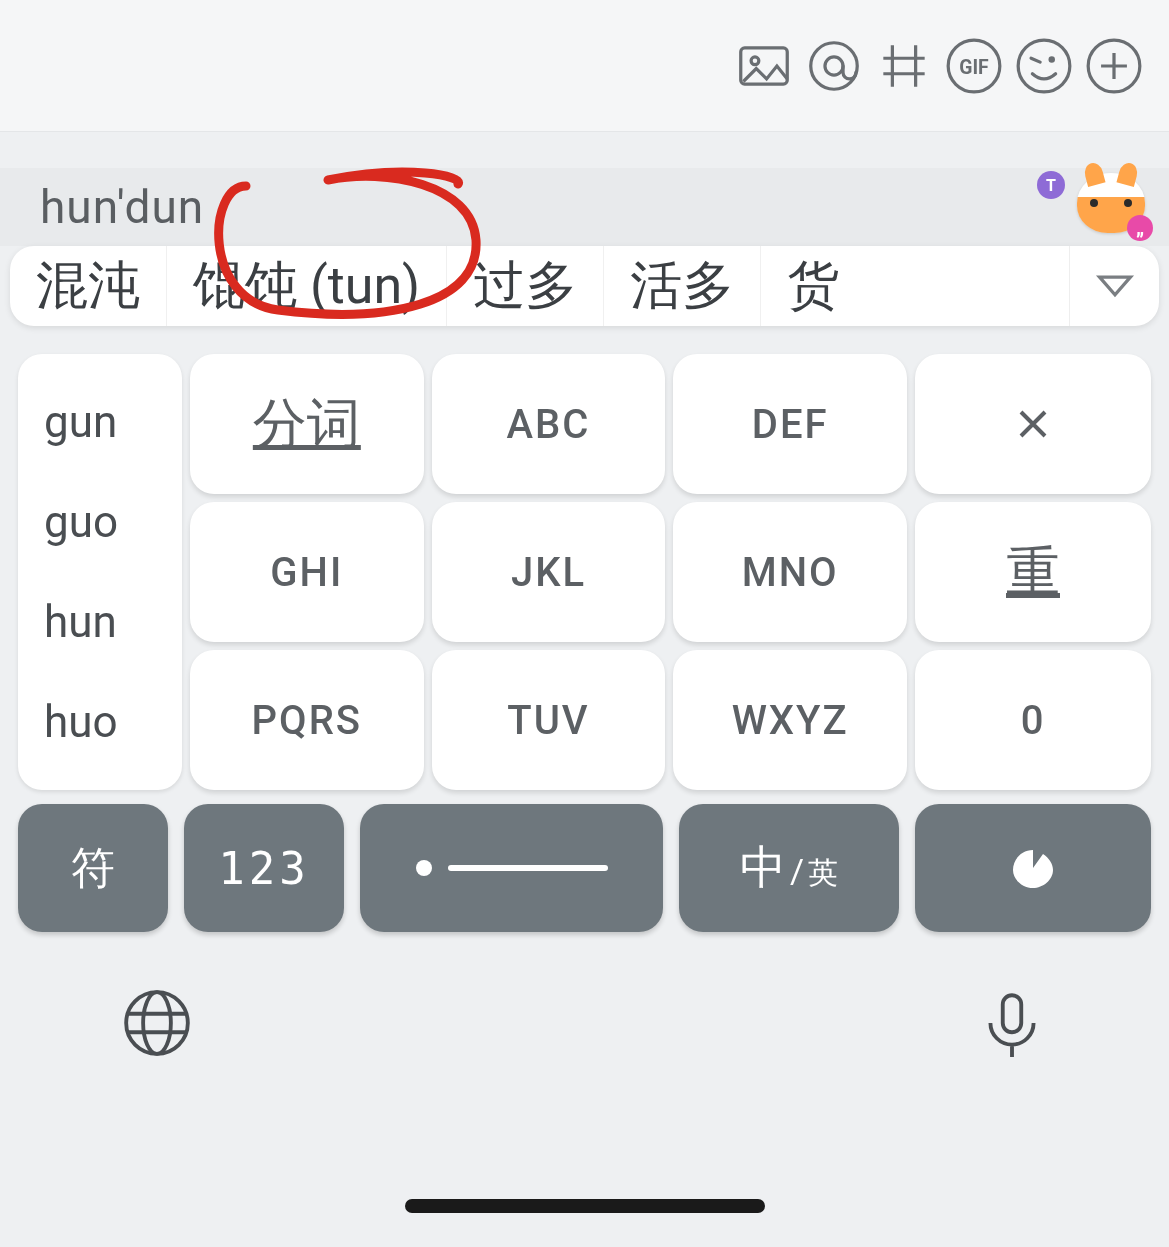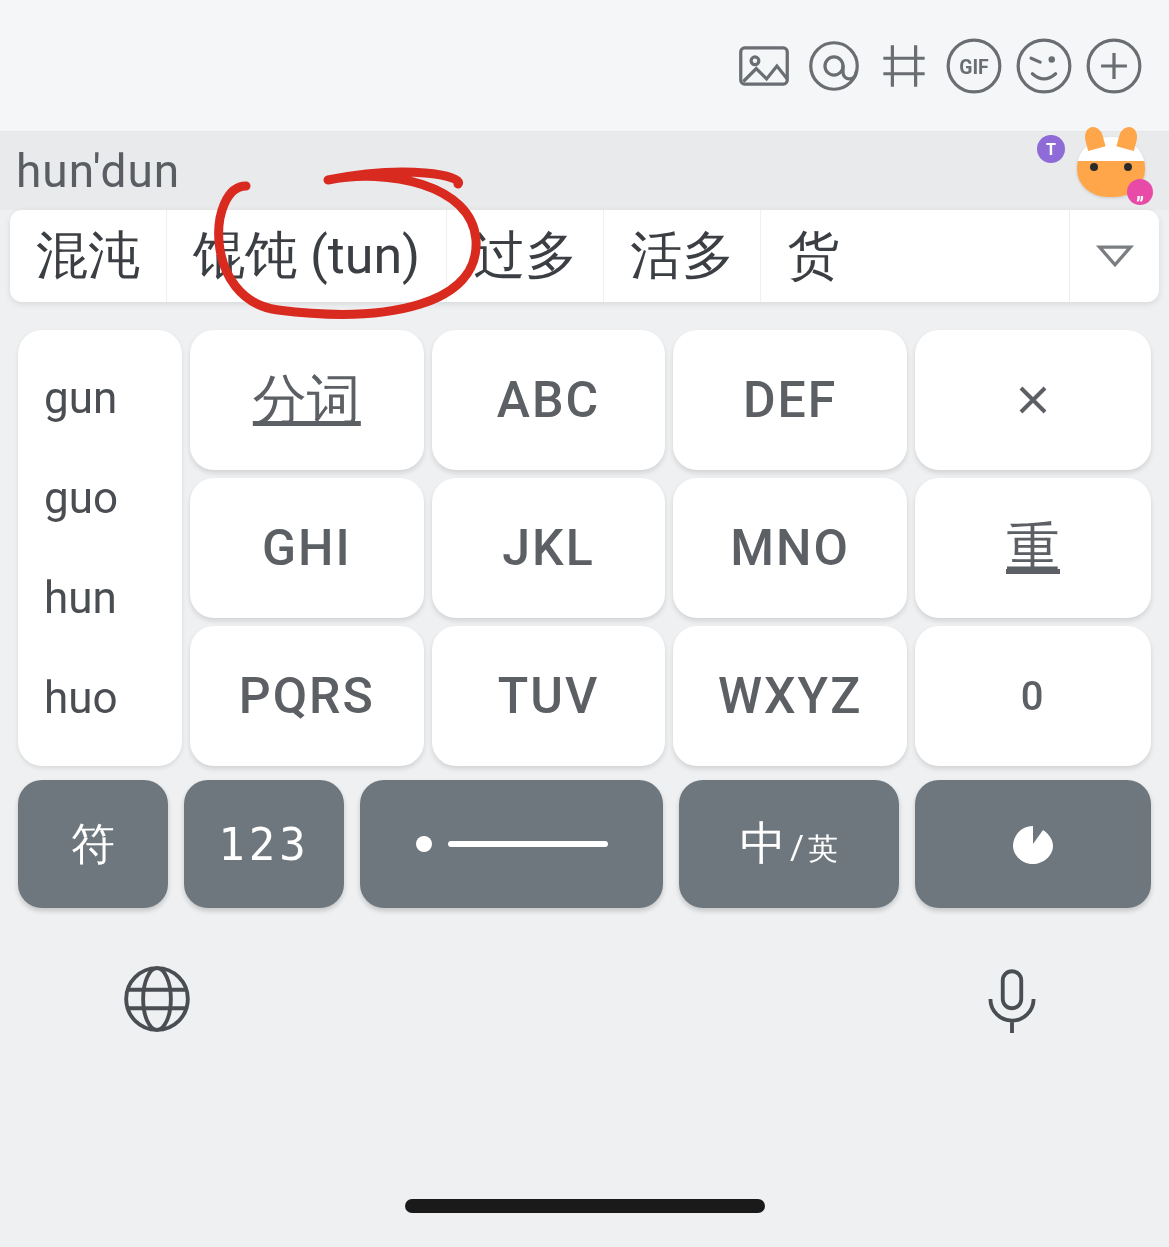--- a/index.html
+++ b/index.html
@@ -2,43 +2,43 @@
 <html><head>
 <meta charset="utf-8">
 <style>
   *{box-sizing:border-box;margin:0;padding:0;font-family:-apple-system,BlinkMacSystemFont,"Segoe UI",Roboto,sans-serif;}
   html,body{width:1169px;height:1247px;background:#eef0f2;overflow:hidden;}
   
   .toolbar{height:132px;background:#f5f6f7;display:flex;align-items:center;justify-content:flex-end;padding:0 20px;border-bottom:1px solid #e4e6e8;}
   .toolbar .ticon{width:70px;height:70px;display:flex;align-items:center;justify-content:center;color:#6a6e72;}
   .toolbar svg{width:62px;height:62px;stroke:#6a6e72;stroke-width:2.5;fill:none;}
   
-  .pinyin-row{height:78px;display:flex;align-items:center;justify-content:space-between;padding:0 24px 0 16px;background:#e8eaec;}
+  .pinyin-row{height:78px;display:flex;align-items:center;justify-content:space-between;padding:0 24px 0 40px;background:#e8eaec;margin-top:36px;}
   .pinyin-text{font-size:46px;color:#5a5e62;letter-spacing:1px;}
   .mascot{position:relative;width:90px;height:60px;}
   .fox{width:68px;height:60px;background:linear-gradient(180deg,#fff 0%,#fff 40%,#ffa54a 40%,#ffa54a 100%);border-radius:50% 50% 45% 45%;position:absolute;right:0;top:-4px;box-shadow:0 1px 3px rgba(0,0,0,.15);}
   .fox::before,.fox::after{content:"";position:absolute;top:-10px;width:18px;height:22px;background:#ffa54a;border-radius:50% 50% 0 0;}
   .fox::before{left:8px;transform:rotate(-15deg);}
   .fox::after{right:8px;transform:rotate(15deg);}
   .fox .eyes{position:absolute;top:26px;left:0;right:0;display:flex;justify-content:space-around;}
   .fox .eyes span{width:8px;height:8px;border-radius:50%;background:#2b2b2b;}
   .bubble{position:absolute;border-radius:50%;color:#fff;font-weight:700;display:flex;align-items:center;justify-content:center;font-size:16px;}
   .bubble.t{width:28px;height:28px;background:#8e6bd6;left:-18px;top:-6px;}
   .bubble.q{width:26px;height:26px;background:#e84aa8;right:-8px;bottom:-4px;font-size:20px;}
   
-  .cand-bar{display:flex;align-items:stretch;height:92px;margin:0 10px;background:#fff;border-radius:12px;box-shadow:0 2px 6px rgba(0,0,0,.10);overflow:hidden;}
+  .cand-bar{display:flex;align-items:stretch;height:80px;margin:0 10px;background:#fff;border-radius:24px;box-shadow:0 2px 6px rgba(0,0,0,.10);overflow:hidden;}
   .cand{flex:0 0 auto;padding:0 26px;display:flex;align-items:center;font-size:52px;color:#3b3f43;white-space:nowrap;}
   .cand.sep{border-left:1px solid #f0f0f0;}
   .expand{margin-left:auto;width:90px;display:flex;align-items:center;justify-content:center;border-left:1px solid #eee;}
   .expand svg{width:44px;height:44px;stroke:#7a7e82;stroke-width:3;fill:none;}
   
   .keypad{padding:28px 18px 14px;display:grid;grid-template-columns:164px 1fr 1fr 1fr 236px;grid-template-rows:repeat(3,140px);gap:8px;}
   .side{grid-row:1 / span 3;background:#fff;border-radius:24px;box-shadow:0 2px 4px rgba(0,0,0,.10);display:flex;flex-direction:column;justify-content:space-around;align-items:flex-start;padding:18px 0 18px 26px;}
   .side .opt{font-size:44px;color:#4a4e52;}
-  .key{background:#fff;border-radius:24px;box-shadow:0 3px 5px rgba(0,0,0,.12);display:flex;align-items:center;justify-content:center;font-size:50px;color:#5c6064;font-weight:500;letter-spacing:2px;}
+  .key{background:#fff;border-radius:24px;box-shadow:0 3px 5px rgba(0,0,0,.12);display:flex;align-items:center;justify-content:center;font-size:40px;color:#5c6064;font-weight:500;letter-spacing:2px;}
   .key.cn{font-size:54px;letter-spacing:0;text-decoration:underline;}
   .key svg{width:40px;height:40px;stroke:#5c6064;stroke-width:4;fill:none;}
   .key.zero{font-size:40px;}
   
   .dark-row{display:grid;grid-template-columns:150px 160px 1fr 220px 236px;gap:16px;padding:0 18px 18px;}
   .dk{height:128px;background:#6e777d;border-radius:24px;display:flex;align-items:center;justify-content:center;color:#fff;font-size:44px;box-shadow:0 3px 5px rgba(0,0,0,.18);}
   .dk.num{font-family:ui-monospace,monospace;letter-spacing:4px;}
   .dk .space{display:flex;align-items:center;gap:16px;}
   .dk .space .dot{width:16px;height:16px;border-radius:50%;background:#fff;}
   .dk .space .line{width:160px;height:6px;border-radius:3px;background:#fff;}

